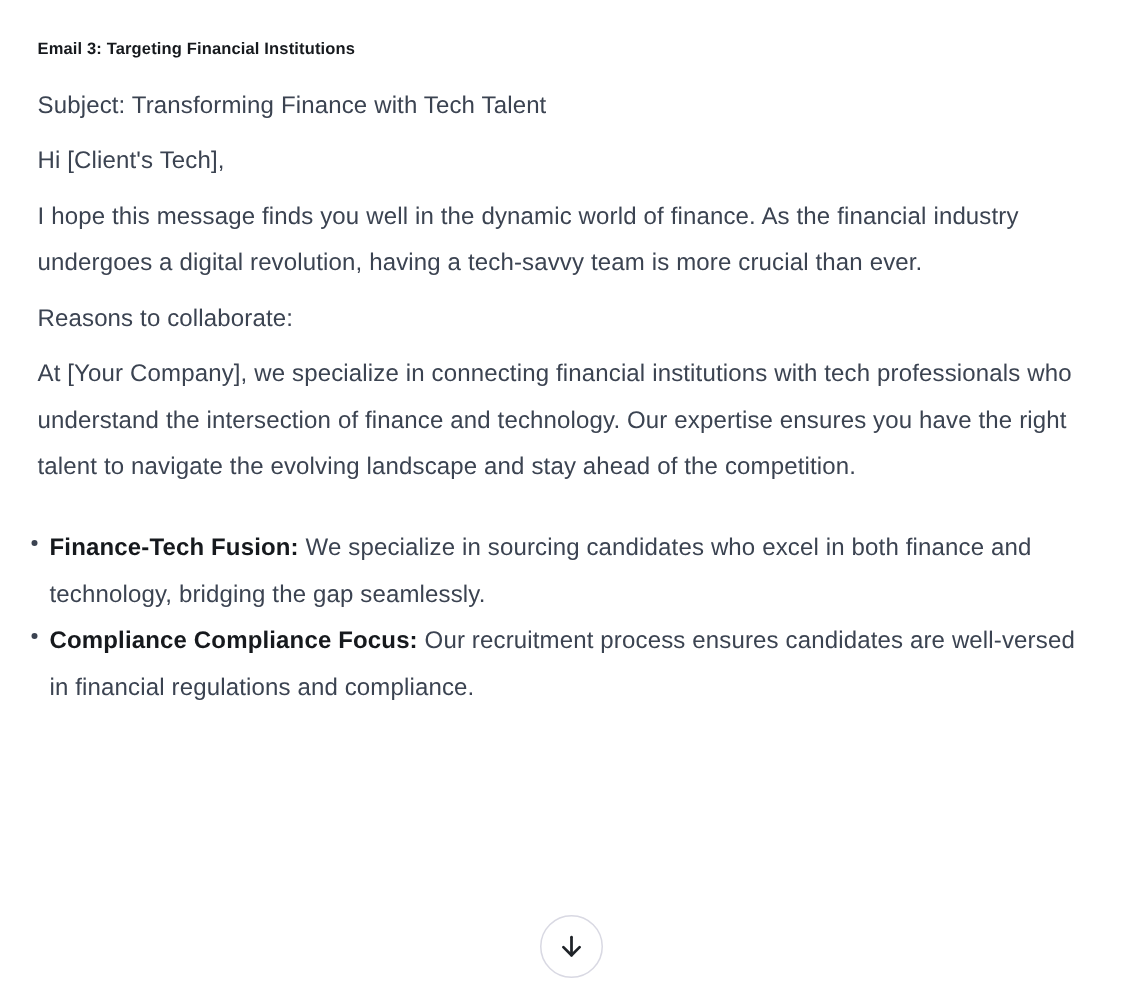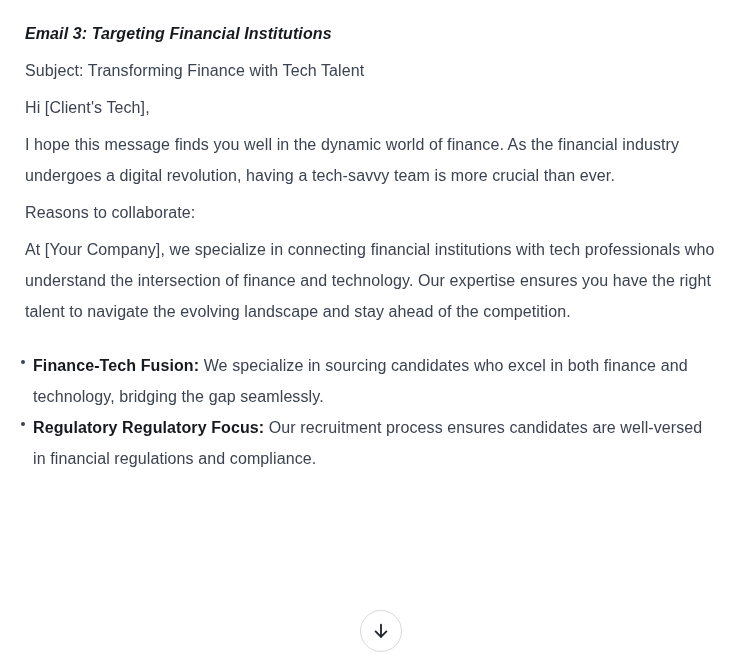--- a/index.html
+++ b/index.html
@@ -25,25 +25,24 @@
     padding: 18px 25px 0 25px;
   }
   .content {
     width: 692px;
     font-size: 16px;
     line-height: 31px;
     color: var(--text-color);
     letter-spacing: 0.1px;
   }
   .email-heading {
-    font-size: 16px;
+    font-size: 11px;
     font-weight: 700;
     line-height: 31px;
     color: var(--heading-color);
-    font-style: italic;
   }
   .para {
     margin-top: 6px;
   }
   .bullet-list {
     list-style: none;
     margin-top: 23px;
     padding-left: 8px;
   }
   .bullet-list li {
@@ -100,21 +99,21 @@
 
     <p class="para">Reasons to collaborate:</p>
 
     <p class="para">At [Your Company], we specialize in connecting financial institutions with tech professionals who understand the intersection of finance and technology. Our expertise ensures you have the right talent to navigate the evolving landscape and stay ahead of the competition.</p>
 
     <ul class="bullet-list">
       <li>
         <strong>Finance-Tech Fusion:</strong><span> We specialize in sourcing candidates who excel in both finance and technology, bridging the gap seamlessly.</span>
       </li>
       <li>
-        <strong>Regulatory Regulatory Focus:</strong><span> Our recruitment process ensures candidates are well-versed in financial regulations and compliance.</span>
+        <strong>Compliance Compliance Focus:</strong><span> Our recruitment process ensures candidates are well-versed in financial regulations and compliance.</span>
       </li>
     </ul>
 
   </div>
 
   <button class="scroll-btn">
     <span>
       <svg width="20" height="20" viewBox="0 0 24 24" fill="none" stroke-width="2.2" stroke-linecap="round" stroke-linejoin="round">
         <line x1="12" y1="4.5" x2="12" y2="19"></line>
         <polyline points="5.5,12.5 12,19 18.5,12.5"></polyline>

